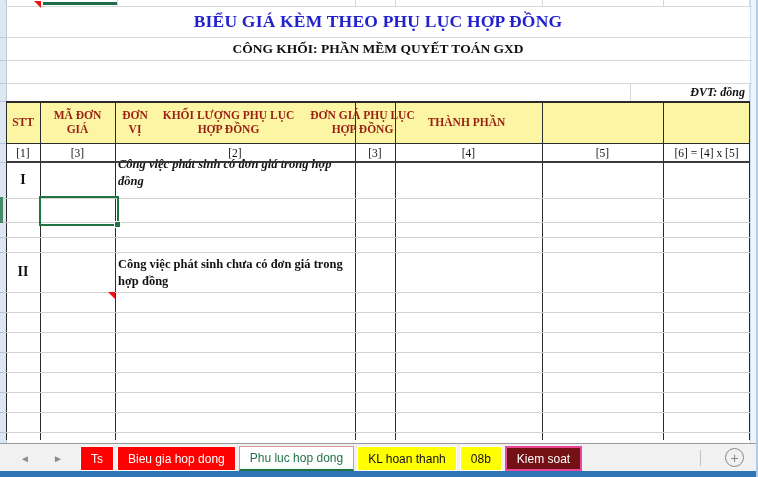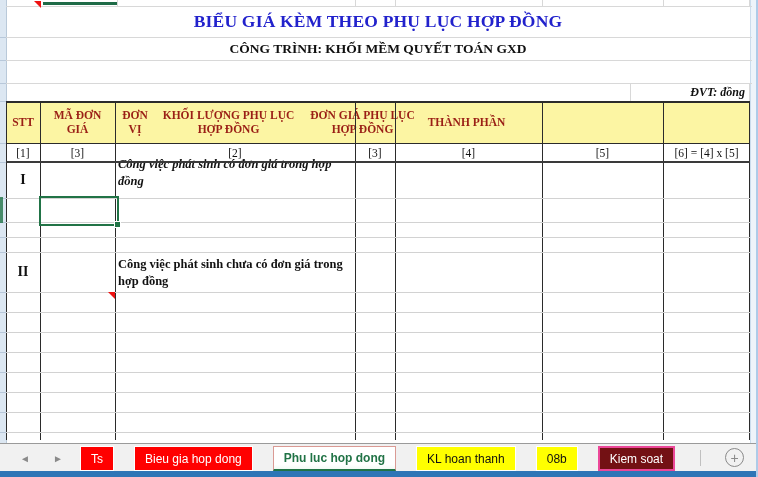--- a/index.html
+++ b/index.html
@@ -39,47 +39,47 @@
   .ten-cell{left:118px;width:234px;font-size:12.5px;line-height:17px;font-weight:bold;color:#111;z-index:3;}
   #selected-cell{left:39px;top:196px;width:76px;height:26px;border:2px solid var(--selection-green);
                  background:transparent;z-index:10;}
   #fill-handle{position:absolute;right:-4px;bottom:-4px;width:5px;height:5px;background:var(--selection-green);
                border:1px solid #fff;z-index:11;}
   #gutter-selection{left:0;top:197px;width:3px;height:26px;background:#217346;opacity:.8;z-index:7;}
   
   #tabbar{left:0;top:443px;width:758px;height:28px;background:#f1f1f1;border-top:1px solid #9a9a9a;
           box-sizing:border-box;z-index:20;font-family:"Liberation Sans","DejaVu Sans",sans-serif;}
   .nav-arrow{position:absolute;top:0;height:28px;display:flex;align-items:center;color:#8a8a8a;font-size:10px;}
-  #tabs{position:absolute;left:80px;top:2px;height:25px;display:flex;gap:20px;align-items:stretch;}
+  #tabs{position:absolute;left:80px;top:2px;height:25px;display:flex;gap:3px;align-items:stretch;}
   .tab{display:flex;align-items:center;padding:0 10px;font-size:12px;white-space:nowrap;box-sizing:border-box;}
   .tab.red{background:var(--tab-red);color:#fff;border:1px solid #fff;}
   .tab.yellow{background:var(--tab-yellow);color:#111;border:1px solid #fff;}
   .tab.maroon{background:var(--tab-maroon);color:#ffffff;border:2px solid #ec4899;}
   .tab.active{background:linear-gradient(180deg,#fff 0%,#fff 80%,#f2faf5 100%);color:var(--active-tab-text);
-              font-weight:bold;border:1px solid #da9a94;border-bottom:2px solid var(--active-tab-text);}
+              font-weight:normal;border:1px solid #da9a94;border-bottom:2px solid var(--active-tab-text);}
   #tab-separator{position:absolute;left:700px;top:6px;width:1px;height:16px;background:#c0c0c0;}
   #add-sheet{position:absolute;left:725px;top:4px;width:19px;height:19px;border:1.5px solid #8a8a8a;border-radius:50%;
              color:#8a8a8a;display:flex;align-items:center;justify-content:center;font-size:14px;line-height:1;box-sizing:border-box;}
   #bottom-border{left:0;top:471px;width:758px;height:6px;background:var(--window-border-blue);z-index:25;}
 </style>
 </head>
 <body>
 
 <div id="app">
 
   <div class="abs" id="gutter"></div>
   <div class="abs" id="right-edge"></div>
   <div class="abs" id="right-outer"></div>
 
   <div class="abs" id="top-selection-bar"></div>
   <div class="abs comment-tri" style="left:34px;top:1px;"></div>
   <div class="abs comment-tri" style="left:108px;top:292px;"></div>
 
   <div class="abs title-cell" id="main-title">BIỂU GIÁ KÈM THEO PHỤ LỤC HỢP ĐỒNG</div>
-  <div class="abs title-cell" id="project-line">CÔNG TRÌNH: KHỐI MỀM QUYẾT TOÁN GXD</div>
+  <div class="abs title-cell" id="project-line">CÔNG KHỐI: PHẦN MỀM QUYẾT TOÁN GXD</div>
   <div class="abs" id="unit-note">ĐVT: đồng</div>
 
   <div class="abs" id="header-row">
     <div class="hc c0">STT</div>
     <div class="hc c1">MÃ ĐƠN GIÁ</div>
     <div class="hc c3">ĐƠN VỊ</div>
     <div class="hc c4">KHỐI LƯỢNG PHỤ LỤC HỢP ĐỒNG</div>
     <div class="hc c5">ĐƠN GIÁ PHỤ LỤC HỢP ĐỒNG</div>
     <div class="hc c6">THÀNH PHẦN</div>
   </div>

